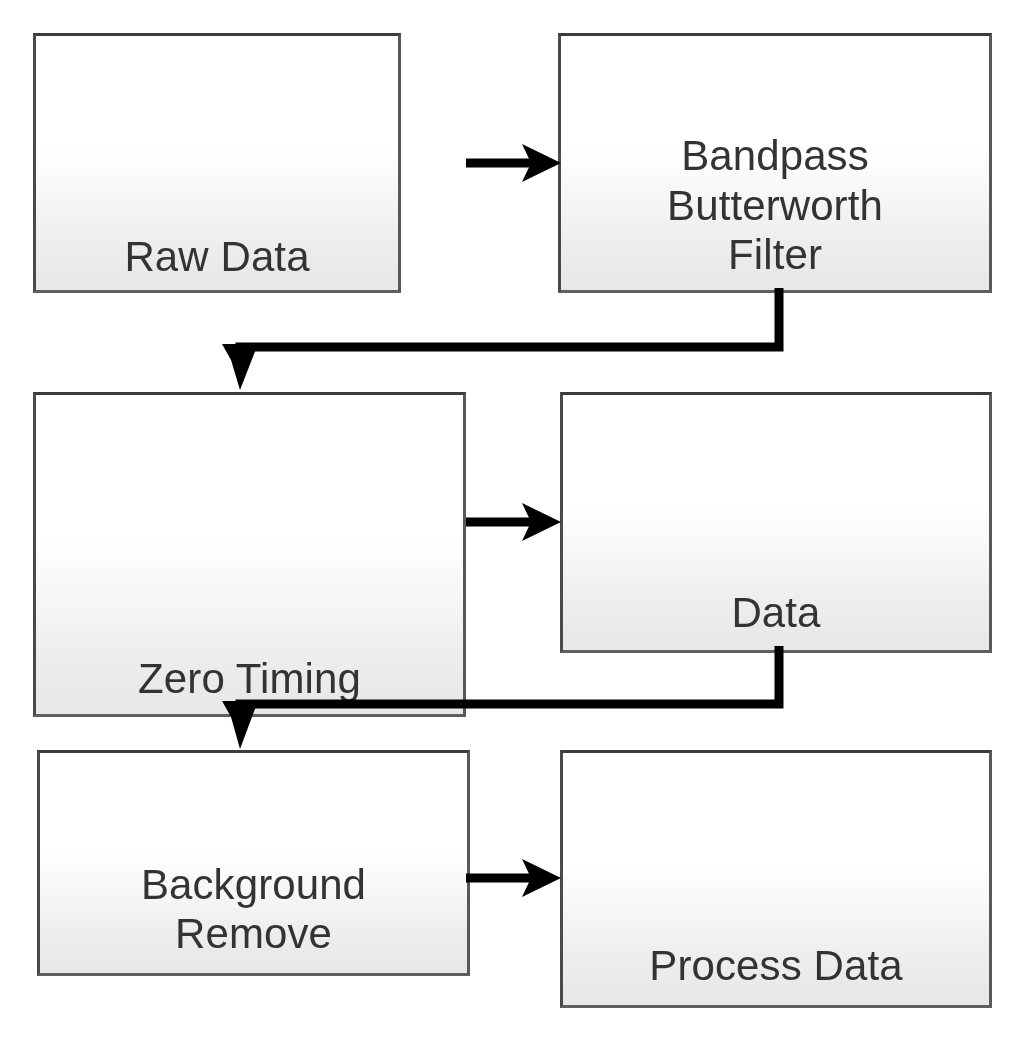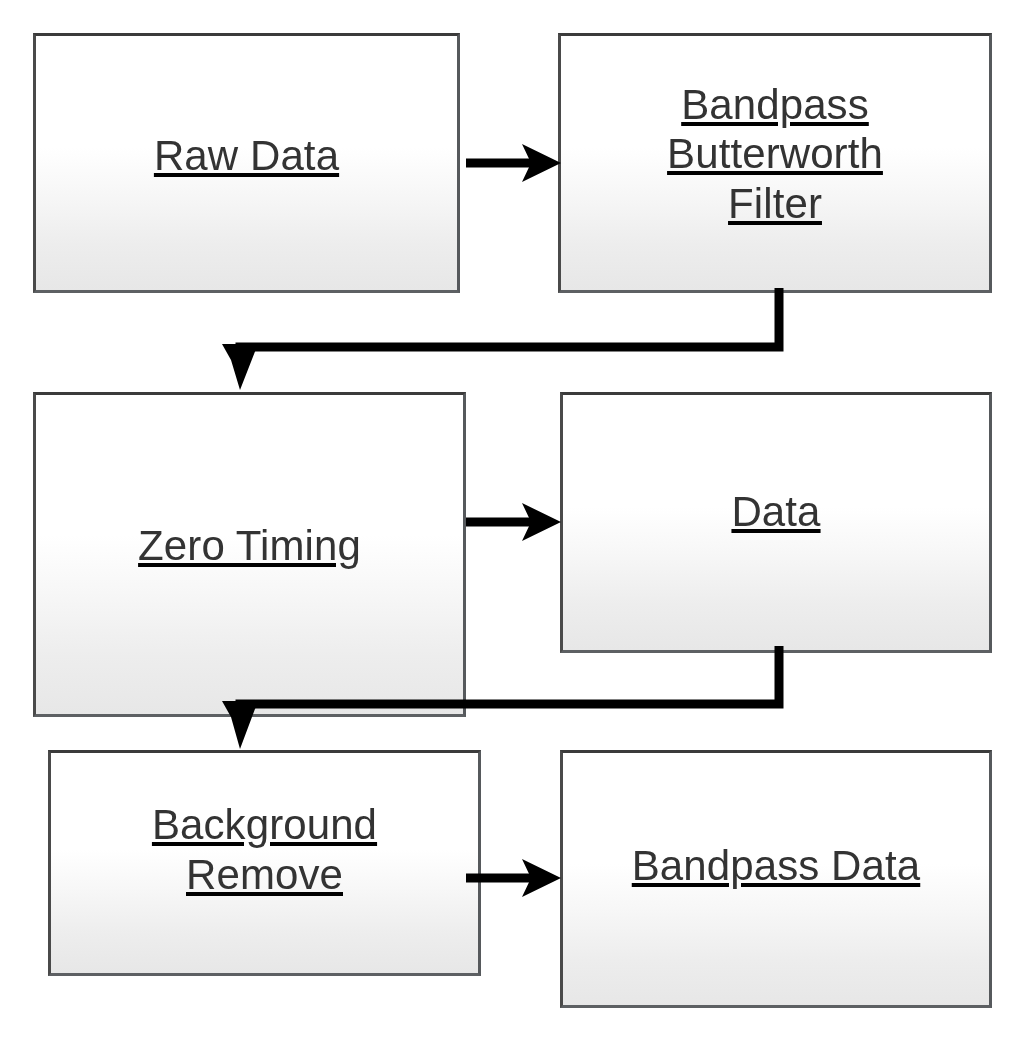--- a/index.html
+++ b/index.html
@@ -27,43 +27,42 @@
                 #ffffff 0%,
                 #ffffff 44%,
                 #f7f7f7 62%,
                 #ededed 82%,
                 #e7e7e7 100%);
     border-top: 3px solid #3b3b3b;
     border-left: 3px solid #4a4a4a;
     border-right: 3px solid #56595c;
     border-bottom: 3px solid #5d6063;
     display: flex;
-    align-items: center;
+    align-items: flex-end;
     justify-content: center;
-    text-decoration: underline;
   }
   .node-label {
     display: block;
     width: 100%;
     text-align: center;
     font-size: 42px;
     line-height: 1.18;
     font-weight: 400;
     color: #333333;
     letter-spacing: 0.1px;
     white-space: pre-line;
     padding-bottom: 2px;
   }
 
   
-  #node-raw-data          { left: 33px;  top: 33px;  width: 427px; height: 260px; }
+  #node-raw-data          { left: 33px;  top: 33px;  width: 368px; height: 260px; }
   #node-bandpass-filter   { left: 558px; top: 33px;  width: 434px; height: 260px; }
   #node-zero-timing       { left: 33px;  top: 392px; width: 433px; height: 325px; }
   #node-gain              { left: 560px; top: 392px; width: 432px; height: 261px; }
-  #node-background-remove { left: 48px;  top: 750px; width: 433px; height: 226px; }
+  #node-background-remove { left: 37px;  top: 750px; width: 433px; height: 226px; }
   #node-process-data      { left: 560px; top: 750px; width: 432px; height: 258px; }
 
   
   #node-raw-data          .node-label { transform: translateY(-6px); }
   #node-bandpass-filter   .node-label { transform: translateY(-8px); }
   #node-zero-timing       .node-label { transform: translateY(-8px); }
   #node-gain              .node-label { transform: translateY(-10px); }
   #node-background-remove .node-label { transform: translateY(-12px); }
   #node-process-data      .node-label { transform: translateY(-12px); }
 
@@ -105,21 +104,21 @@
   <div class="node" id="node-gain">
     <span class="node-label">Data</span>
   </div>
 
   <div class="node" id="node-background-remove">
     <span class="node-label">Background
 Remove</span>
   </div>
 
   <div class="node" id="node-process-data">
-    <span class="node-label">Bandpass Data</span>
+    <span class="node-label">Process Data</span>
   </div>
 
   <div class="connector" id="edge-raw-to-bandpass">
     <svg width="104" height="50" viewBox="0 0 104 50">
       <line x1="6" y1="25" x2="78" y2="25" stroke="#000000" stroke-width="9"></line>
       <polygon points="62,6 101,25 62,44 71,25" fill="#000000"></polygon>
     </svg>
   </div>
 
   <div class="connector" id="edge-bandpass-to-zerotiming">

